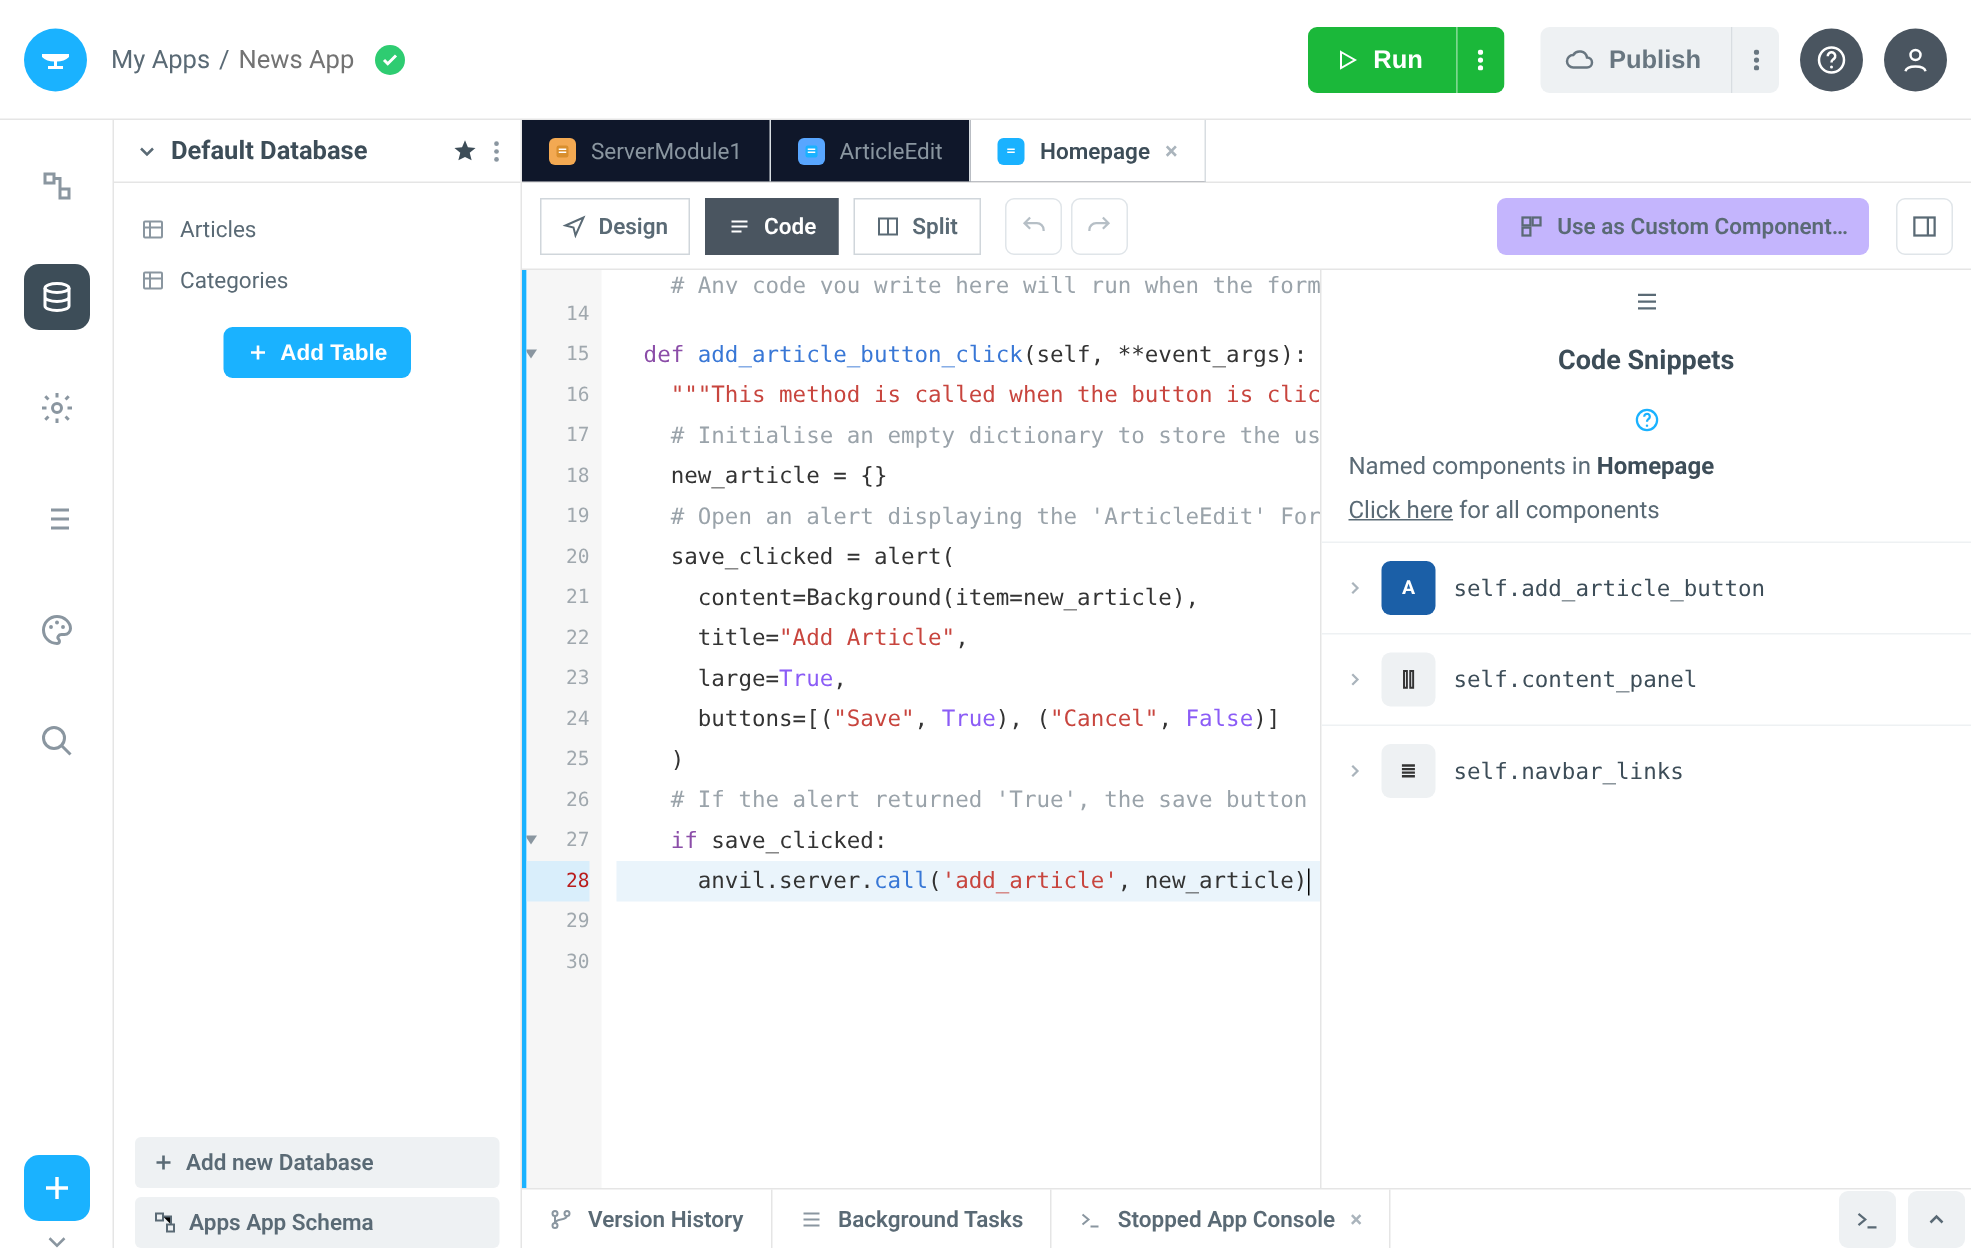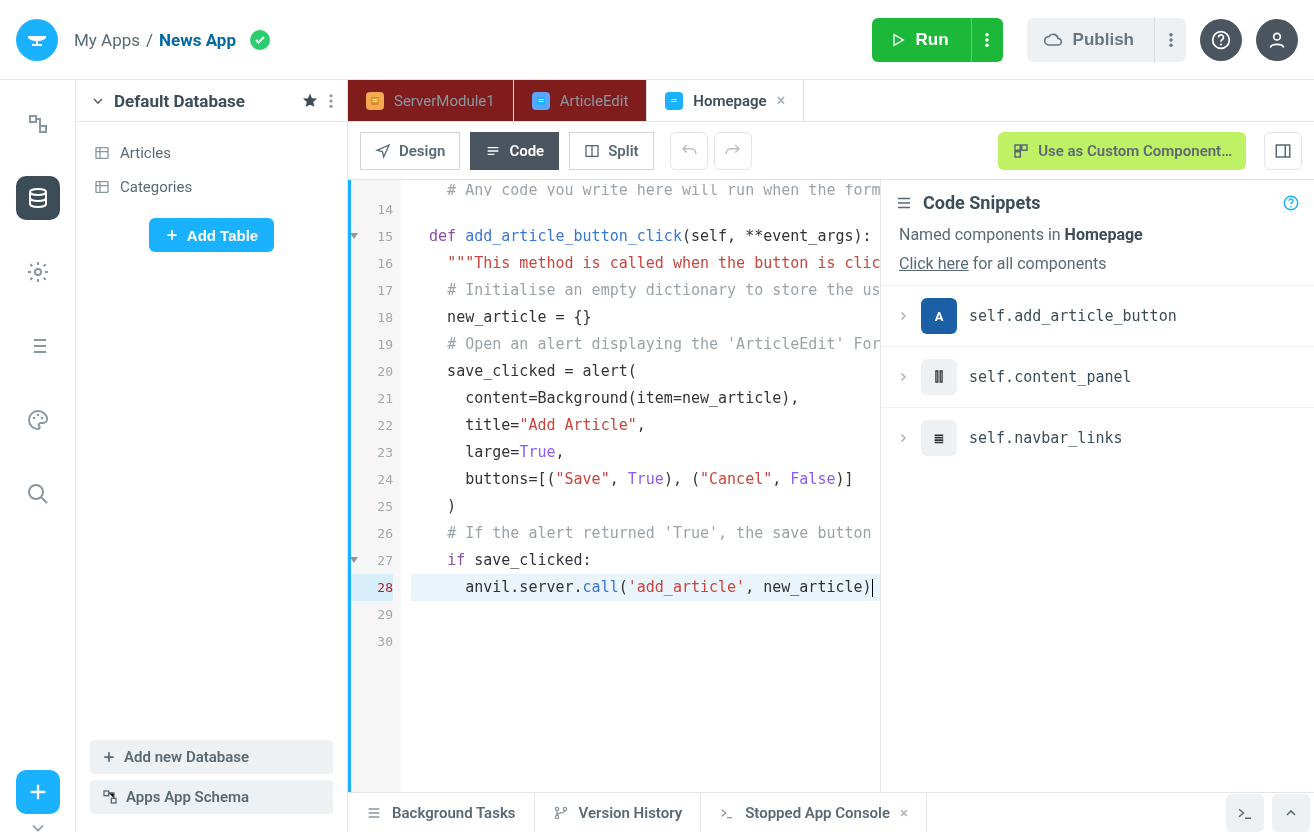--- a/index.html
+++ b/index.html
@@ -2,21 +2,21 @@
 <html><head>
 <meta charset="utf-8">
 <style>
 * { margin: 0; padding: 0; box-sizing: border-box; }
 body { font-family: -apple-system, BlinkMacSystemFont, "Segoe UI", Roboto, sans-serif; background: #fff; color: #333; overflow: hidden; width: 1314px; height: 832px; }
 
 
 .header { height: 80px; display: flex; align-items: center; padding: 0 16px; border-bottom: 1px solid #e5e5e5; }
 .logo { width: 42px; height: 42px; border-radius: 50%; background: #1ab2ff; display: flex; align-items: center; justify-content: center; margin-right: 16px; }
 .breadcrumb { display: flex; align-items: center; gap: 6px; font-size: 17px; color: #5a6a75; }
-.breadcrumb .app-name { font-weight: 700; color: #0369a1; }
+.breadcrumb .app-name { font-weight: 400; color: #737373; }
 .check-badge { width: 20px; height: 20px; border-radius: 50%; background: #2ecc71; display: flex; align-items: center; justify-content: center; margin-left: 8px; }
 .header-spacer { flex: 1; }
 .run-btn { background: #1bb83a; color: #fff; border: none; height: 44px; padding: 0 22px 0 18px; border-radius: 6px 0 0 6px; font-size: 17px; font-weight: 600; display: flex; align-items: center; gap: 10px; cursor: pointer; }
 .run-more { background: #1bb83a; border: none; border-left: 1px solid rgba(255,255,255,0.3); height: 44px; width: 32px; border-radius: 0 6px 6px 0; display: flex; align-items: center; justify-content: center; cursor: pointer; color: #fff; }
 .publish-btn { background: #eef1f3; color: #687680; border: none; height: 44px; padding: 0 20px 0 16px; border-radius: 6px 0 0 6px; font-size: 17px; font-weight: 600; display: flex; align-items: center; gap: 10px; cursor: pointer; margin-left: 24px; }
 .publish-more { background: #eef1f3; border: none; border-left: 1px solid #d8dde1; height: 44px; width: 32px; border-radius: 0 6px 6px 0; display: flex; align-items: center; justify-content: center; cursor: pointer; color: #687680; }
 .circle-btn { width: 42px; height: 42px; border-radius: 50%; background: #4a5560; display: flex; align-items: center; justify-content: center; margin-left: 14px; cursor: pointer; color: #fff; }
 
 
 .body { display: flex; height: calc(100% - 80px); }
@@ -26,44 +26,44 @@
 .rail-add { position: absolute; bottom: 18px; width: 44px; height: 44px; border-radius: 10px; background: #1ab2ff; display: flex; align-items: center; justify-content: center; cursor: pointer; color: #fff; }
 .rail-expand { position: absolute; bottom: -6px; left: 50%; transform: translateX(-50%); color: #8a96a0; }
 
 
 .side-panel { width: 272px; border-right: 1px solid #e5e5e5; display: flex; flex-direction: column; }
 .side-header { height: 42px; display: flex; align-items: center; padding: 0 14px; border-bottom: 1px solid #e5e5e5; }
 .side-header .title { font-size: 17px; font-weight: 700; color: #3d4d58; margin-left: 8px; flex: 1; }
 .side-body { padding: 14px 14px; }
 .table-item { display: flex; align-items: center; gap: 10px; padding: 8px 4px; font-size: 15px; color: #5a6a75; cursor: pointer; }
 .add-table-btn { margin: 14px auto 0; display: flex; align-items: center; gap: 8px; background: #1ab2ff; color: #fff; border: none; height: 34px; padding: 0 16px; border-radius: 6px; font-size: 15px; font-weight: 600; cursor: pointer; }
-.side-footer { margin-top: auto; padding-bottom: 18px; }
+.side-footer { margin-top: auto; }
 .side-action { display: flex; align-items: center; gap: 8px; background: #eef1f3; color: #5a6a75; padding: 8px 12px; margin: 6px 14px 0; border-radius: 4px; font-size: 15px; font-weight: 600; cursor: pointer; }
 
 
 .main { flex: 1; display: flex; flex-direction: column; min-width: 0; }
-.tabs { height: 42px; display: flex; border-bottom: 1px solid #e5e5e5; background: #7f1d1d; }
+.tabs { height: 42px; display: flex; border-bottom: 1px solid #e5e5e5; background: #0f172a; }
 .tab { display: flex; align-items: center; gap: 10px; padding: 0 18px; font-size: 15px; color: #8a96a0; cursor: pointer; border-right: 1px solid #d8dde1; }
 .tab.active { background: #fff; color: #3d4d58; font-weight: 600; }
 .tab-close { font-size: 16px; color: #aab4bc; cursor: pointer; }
 .tab-icon { width: 18px; height: 18px; border-radius: 4px; display: flex; align-items: center; justify-content: center; }
 .tab-icon.srv { background: #f3a952; }
 .tab-icon.form { background: #58a6ff; }
 .tab-icon.home { background: #1ab2ff; }
 
 .tabs-empty { flex: 1; background: #fff; border-bottom: 1px solid #e5e5e5; margin-bottom: -1px; }
 
 
 .toolbar { height: 58px; display: flex; align-items: center; padding: 0 12px; gap: 10px; border-bottom: 1px solid #e5e5e5; }
 .seg-btn { display: flex; align-items: center; gap: 8px; height: 38px; padding: 0 14px; border: 1px solid #d0d6db; border-radius: 0; font-size: 15px; font-weight: 600; color: #5a6a75; cursor: pointer; background: #fff; }
 .seg-btn.active { background: #4a5560; color: #fff; border-color: #4a5560; }
 .undo-redo { display: flex; gap: 6px; margin-left: 6px; }
 .sq-btn { width: 38px; height: 38px; border: 1px solid #e0e5e9; border-radius: 6px; display: flex; align-items: center; justify-content: center; color: #b6bfc6; cursor: pointer; }
 .toolbar-spacer { flex: 1; }
-.usecc-btn { display: flex; align-items: center; gap: 8px; height: 38px; padding: 0 14px; background: #bef264; border-radius: 6px; font-size: 15px; font-weight: 600; color: #5a6a75; cursor: pointer; }
+.usecc-btn { display: flex; align-items: center; gap: 8px; height: 38px; padding: 0 14px; background: #c4b5fd; border-radius: 6px; font-size: 15px; font-weight: 600; color: #5a6a75; cursor: pointer; }
 .panel-toggle { width: 38px; height: 38px; border: 1px solid #e0e5e9; border-radius: 6px; display: flex; align-items: center; justify-content: center; color: #5a6a75; cursor: pointer; margin-left: 8px; }
 
 
 .editor-row { flex: 1; display: flex; min-height: 0; }
 .editor { flex: 1; display: flex; position: relative; font-family: "SF Mono", Menlo, Consolas, monospace; font-size: 15px; overflow: hidden; border-left: 3px solid #1ab2ff; }
 .gutter { width: 50px; background: #f6f6f6; text-align: right; padding-right: 8px; padding-top: 4px; color: #a0a8ae; user-select: none; }
 .gutter .ln { height: 27px; line-height: 27px; font-size: 13px; position: relative; }
 .gutter .ln.hl { background: #d9eefb; color: #b91c1c; }
 .gutter .ln .fold { position: absolute; left: -2px; top: 8px; }
 .code { flex: 1; padding-top: 4px; padding-left: 10px; overflow: hidden; }
@@ -72,21 +72,21 @@
 .tok-kw { color: #8b4da8; }
 .tok-fn { color: #3877d6; }
 .tok-str { color: #c8453e; }
 .tok-doc { color: #c8453e; }
 .tok-cm { color: #9aa3aa; }
 .tok-bool { color: #8b5cf6; }
 .cursor-caret { display: inline-block; width: 1px; height: 18px; background: #000; vertical-align: middle; }
 
 
 .snips { width: 434px; border-left: 1px solid #e5e5e5; display: flex; flex-direction: column; }
-.snips-head { display: flex; align-items: center; gap: 10px; padding: 12px 14px; }
+.snips-head { display: flex; align-items: center; gap: 20px; padding: 12px 14px; flex-direction: column; }
 .snips-head .t { font-size: 18px; font-weight: 700; color: #3d4d58; flex: 1; }
 .snips-sub { padding: 0 18px 6px; font-size: 16px; color: #5a6a75; }
 .snips-sub b { font-weight: 700; color: #3d4d58; }
 .snips-sub2 { padding: 4px 18px 12px; font-size: 16px; color: #5a6a75; }
 .snips-sub2 .lnk { text-decoration: underline; cursor: pointer; }
 .snip-item { display: flex; align-items: center; gap: 12px; padding: 12px 16px; border-top: 1px solid #eef1f3; cursor: pointer; }
 .snip-chev { color: #aab4bc; }
 .snip-icon { width: 36px; height: 36px; border-radius: 6px; background: #eef1f3; display: flex; align-items: center; justify-content: center; font-size: 13px; font-weight: 700; }
 .snip-icon.blue { background: #1b5fa7; color: #fff; }
 .snip-name { font-family: "SF Mono", Menlo, Consolas, monospace; font-size: 15px; color: #3d4d58; }
@@ -457,35 +457,35 @@
               <span class="snip-icon ">≣</span>
               <span class="snip-name">self.navbar_links</span>
             </div>
           </div>
       </div>
     </div>
 
     <div class="bottom-bar">
       <div class="bb-tab">
         <svg width="16" height="16" viewBox="0 0 24 24">
-            <path stroke="#8a96a0" stroke-width="2" d="M4 6h16M4 12h16M4 18h16"></path>
-          </svg>
-        <span>Background Tasks</span>
-      </div>
-      <div class="bb-tab">
-        <svg width="16" height="16" viewBox="0 0 24 24">
             <circle cx="6" cy="6" r="2.5" fill="none" stroke="#8a96a0" stroke-width="2"></circle>
             <circle cx="6" cy="18" r="2.5" fill="none" stroke="#8a96a0" stroke-width="2"></circle>
             <circle cx="18" cy="6" r="2.5" fill="none" stroke="#8a96a0" stroke-width="2"></circle>
             <path fill="none" stroke="#8a96a0" stroke-width="2" d="M6 8v8M18 8c0 6-12 2-12 8"></path>
           </svg>
         <span>Version History</span>
       </div>
       <div class="bb-tab">
         <svg width="16" height="16" viewBox="0 0 24 24">
+            <path stroke="#8a96a0" stroke-width="2" d="M4 6h16M4 12h16M4 18h16"></path>
+          </svg>
+        <span>Background Tasks</span>
+      </div>
+      <div class="bb-tab">
+        <svg width="16" height="16" viewBox="0 0 24 24">
             <path fill="none" stroke="#8a96a0" stroke-width="2" d="M4 17l6-5-6-5M12 19h8"></path>
           </svg>
         <span>Stopped App Console</span>
         <span class="bb-close">×</span>
       </div>
       <div class="bb-spacer"></div>
       <div class="bb-sq">
         <svg width="18" height="18" viewBox="0 0 24 24">
             <path fill="none" stroke="currentColor" stroke-width="2" d="M4 17l6-5-6-5M12 19h8"></path>
           </svg>

